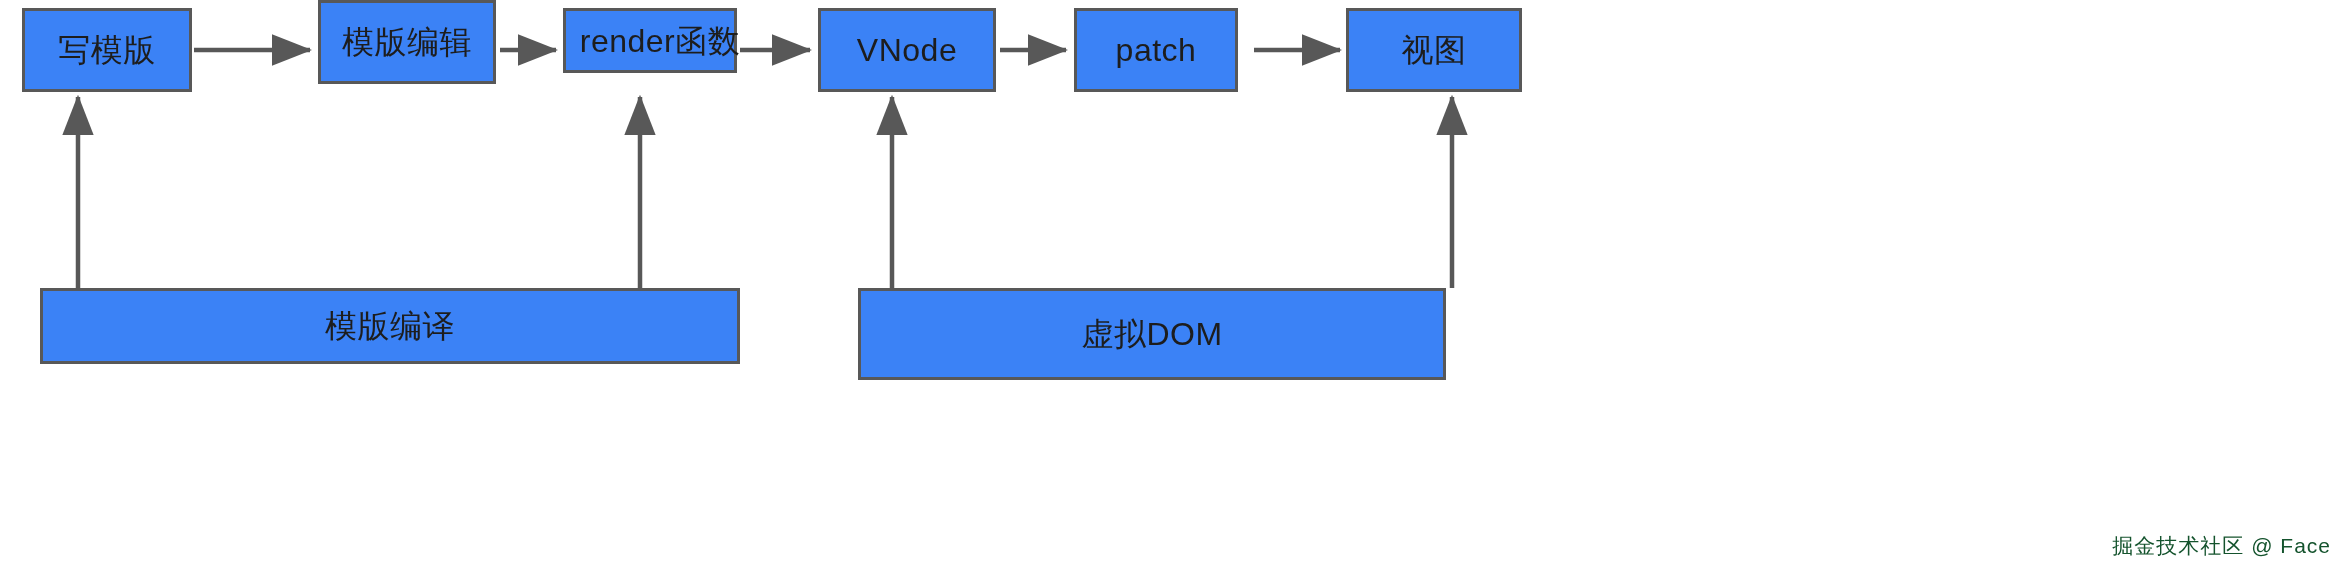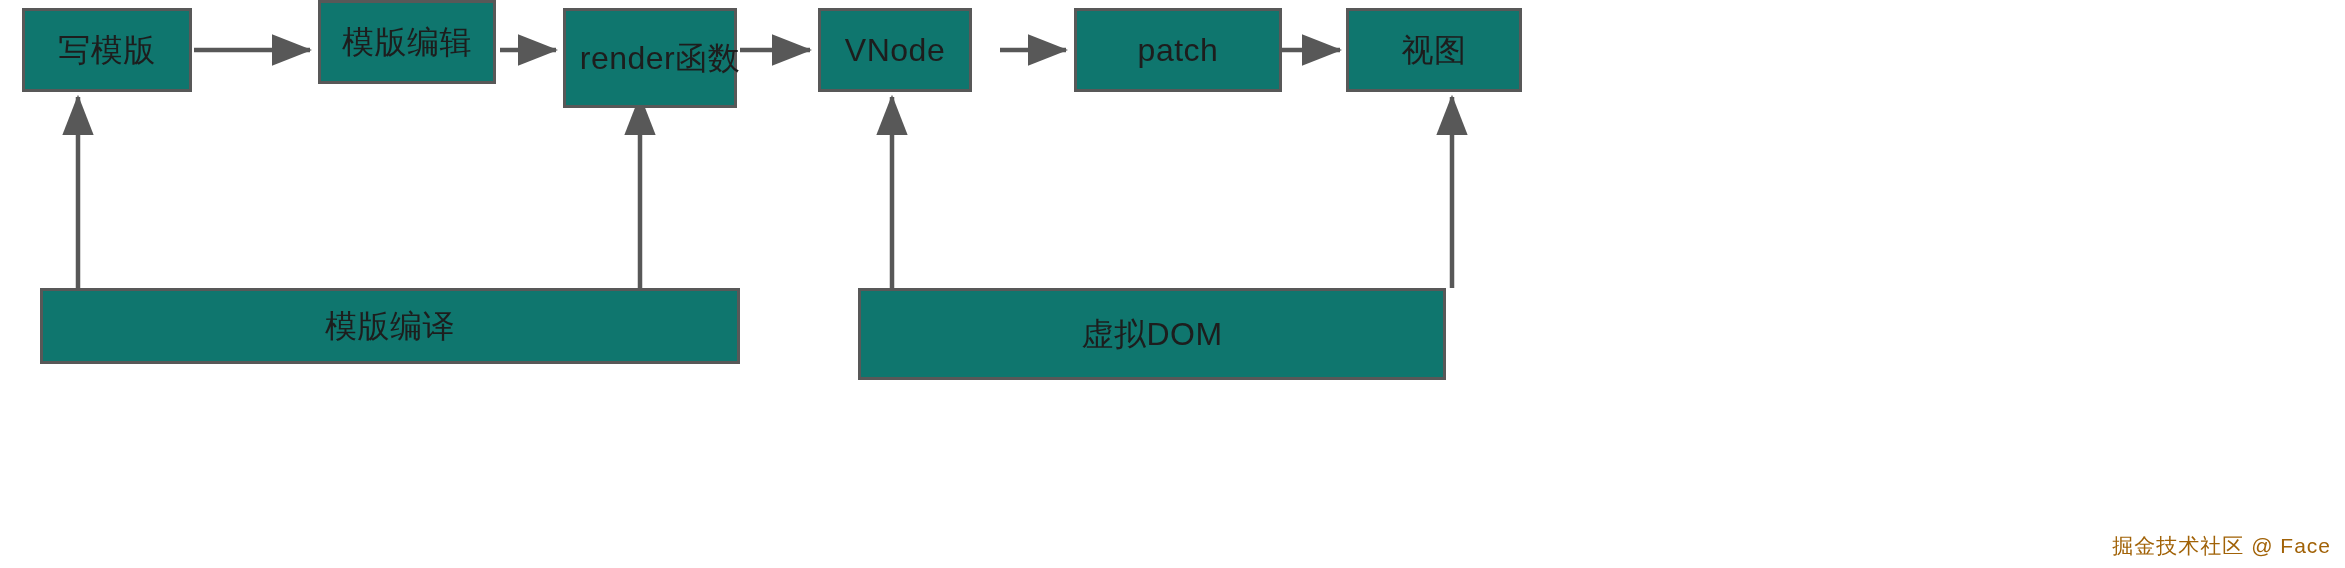--- a/index.html
+++ b/index.html
@@ -13,21 +13,21 @@
   #diagram-root {
     position: relative;
     width: 2345px;
     height: 568px;
     background: #ffffff;
     overflow: hidden;
   }
   .node-box {
     position: absolute;
     box-sizing: border-box;
-    background: #0f766e;
+    background: #3b82f6;
     border: 3px solid #585858;
     display: flex;
     align-items: center;
     justify-content: center;
   }
   .node-label {
     font-size: 32px;
     color: #1d1d1d;
     letter-spacing: 0.5px;
     line-height: 1;
@@ -42,21 +42,21 @@
     top: 0;
     width: 2345px;
     height: 568px;
     pointer-events: none;
   }
   .watermark {
     position: absolute;
     right: 14px;
     bottom: 8px;
     font-size: 21px;
-    color: #a16207;
+    color: #14532d;
     white-space: nowrap;
     letter-spacing: 1px;
   }
 </style>
 </head>
 <body>
 
 <div id="diagram-root">
 
   <svg class="connector-svg" viewBox="0 0 2345 568" xmlns="http://www.w3.org/2000/svg">
@@ -83,29 +83,29 @@
   </svg>
 
   <div class="node-box" style="left:22px; top:8px; width:170px; height:84px;">
     <span class="node-label">写模版</span>
   </div>
 
   <div class="node-box" style="left:318px; top:0; width:178px; height:84px;">
     <span class="node-label">模版编辑</span>
   </div>
 
-  <div class="node-box" style="left:563px; top:8px; width:174px; height:100px;padding-left:20px;">
+  <div class="node-box" style="left:563px; top:8px; width:174px; height:65px;padding-left:20px;">
     <span class="node-label">render函数</span>
   </div>
 
-  <div class="node-box" style="left:818px; top:8px; width:154px; height:84px;">
+  <div class="node-box" style="left:818px; top:8px; width:178px; height:84px;">
     <span class="node-label">VNode</span>
   </div>
 
-  <div class="node-box" style="left:1074px; top:8px; width:208px; height:84px;text-align:center;">
+  <div class="node-box" style="left:1074px; top:8px; width:164px; height:84px;text-align:center;">
     <span class="node-label">patch</span>
   </div>
 
   <div class="node-box" style="left:1346px; top:8px; width:176px; height:84px;">
     <span class="node-label">视图</span>
   </div>
 
   <div class="node-box wide-box" style="left:40px; top:288px; width:700px; height:76px;">
     <span class="node-label">模版编译</span>
   </div>

